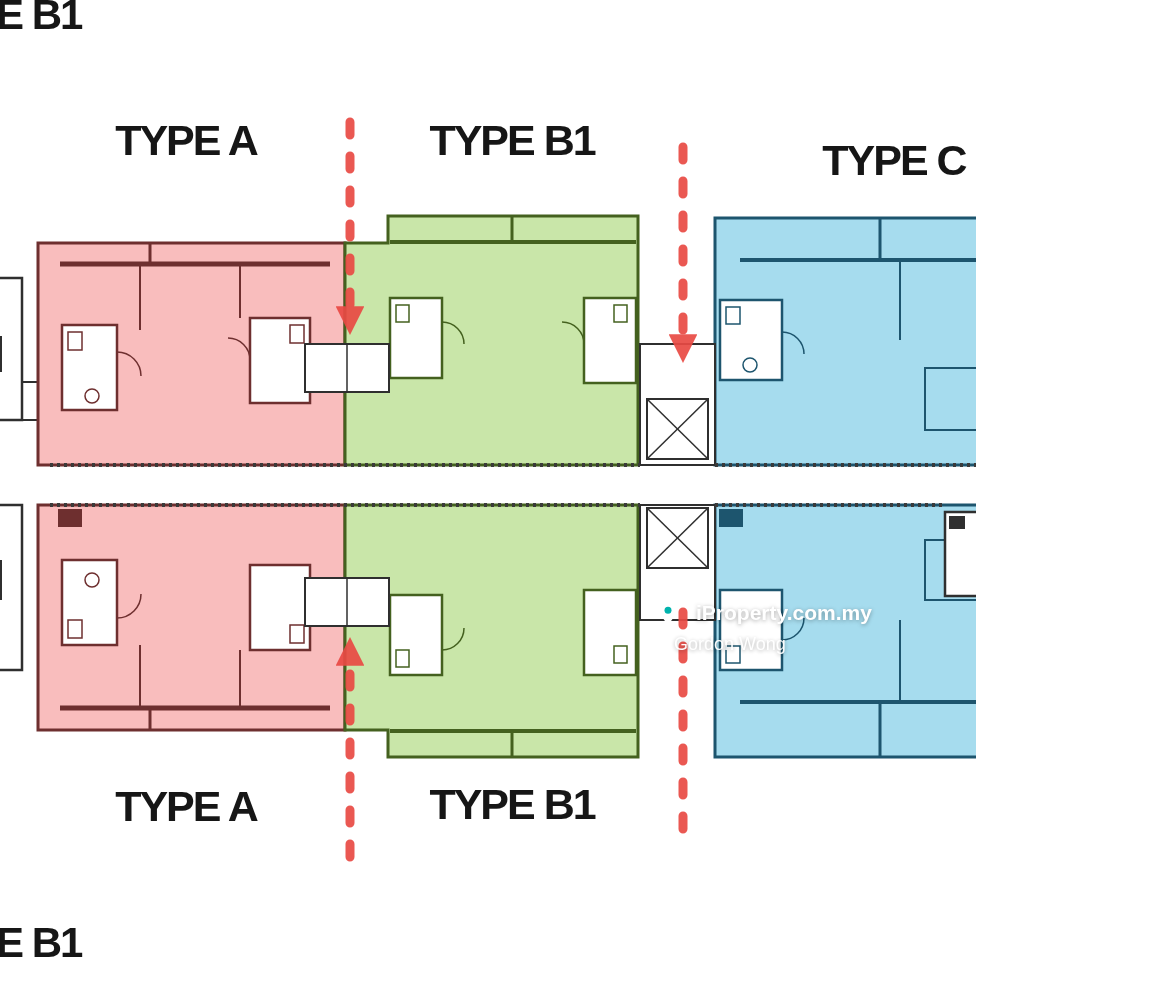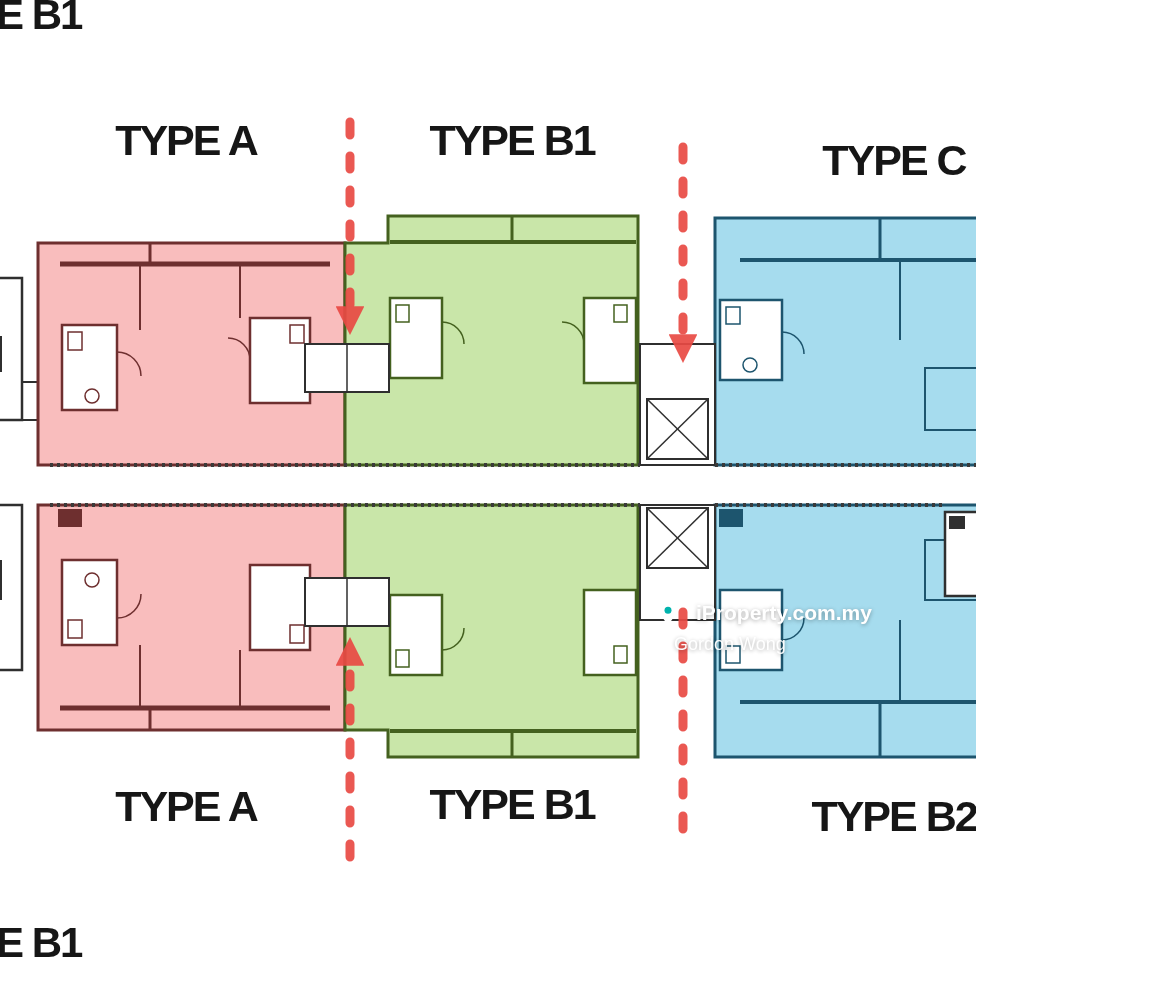--- a/index.html
+++ b/index.html
@@ -175,21 +175,20 @@
 
   <div class="corner-label" style="left:-4px;top:-9px">E B1</div>
   <div class="corner-label" style="left:-4px;top:919px">E B1</div>
 
   <div class="type-label" style="left:186px;top:116px">TYPE A</div>
   <div class="type-label" style="left:512px;top:116px">TYPE B1</div>
   <div class="type-label" style="left:894px;top:136px">TYPE C</div>
 
   <div class="type-label" style="left:186px;top:782px">TYPE A</div>
   <div class="type-label" style="left:512px;top:780px">TYPE B1</div>
-  <div class="type-label" style="left:894px;top:792px">TYPE B2</div>
 
   <div class="watermark">
     <div class="wm-brand-row">
       <svg class="pin-icon" viewBox="0 0 24 30">
         <path d="M12,1 C6.5,1 2.5,5.2 2.5,10.5 C2.5,17.5 12,28 12,28 C12,28 21.5,17.5 21.5,10.5 C21.5,5.2 17.5,1 12,1 Z" fill="#ffffff"></path>
         <circle cx="12" cy="10.5" r="4.2" fill="var(--watermark-teal,#00b3ad)"></circle>
       </svg>
       <span class="wm-brand">iProperty.com.my</span>
     </div>
     <div class="wm-agent">Gordon Wong</div>

